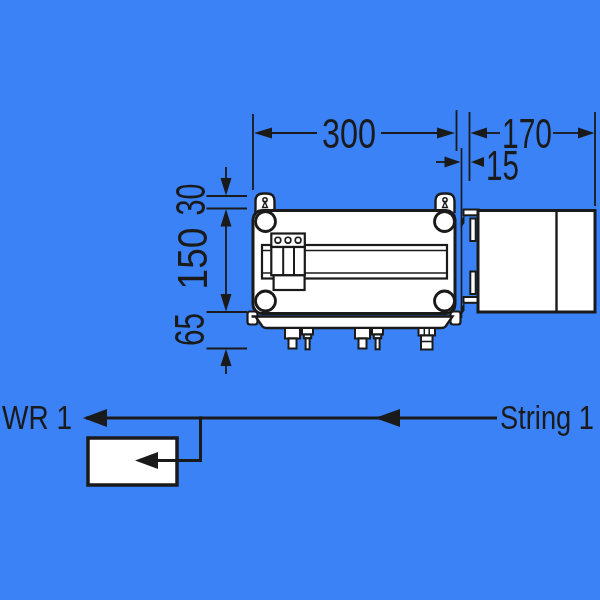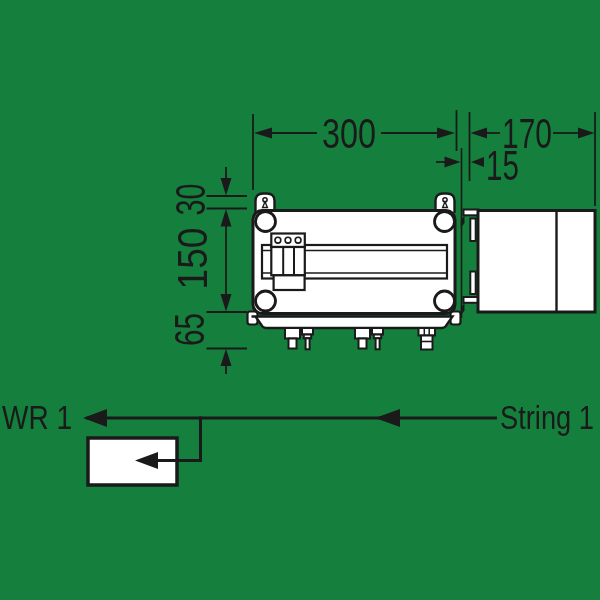--- a/index.html
+++ b/index.html
@@ -1,16 +1,16 @@
 <!DOCTYPE html>
 <html><head>
 <meta charset="utf-8">
 <style>
   html,body{margin:0;padding:0;background:#fff;}
-  .canvas{position:relative;width:600px;height:600px;background:#15803d;overflow:hidden;
+  .canvas{position:relative;width:600px;height:600px;background:#3b82f6;overflow:hidden;
           font-family:"Liberation Sans","DejaVu Sans",sans-serif;}
   svg text{font-family:"Liberation Sans","DejaVu Sans",sans-serif;fill:#1a1a1a;}
   .dimtxt{font-size:42px;}
   .schtxt{font-size:33px;}
 </style>
 </head>
 <body>
 
 <div class="canvas">
 <svg width="600" height="600" viewBox="0 0 600 600">

